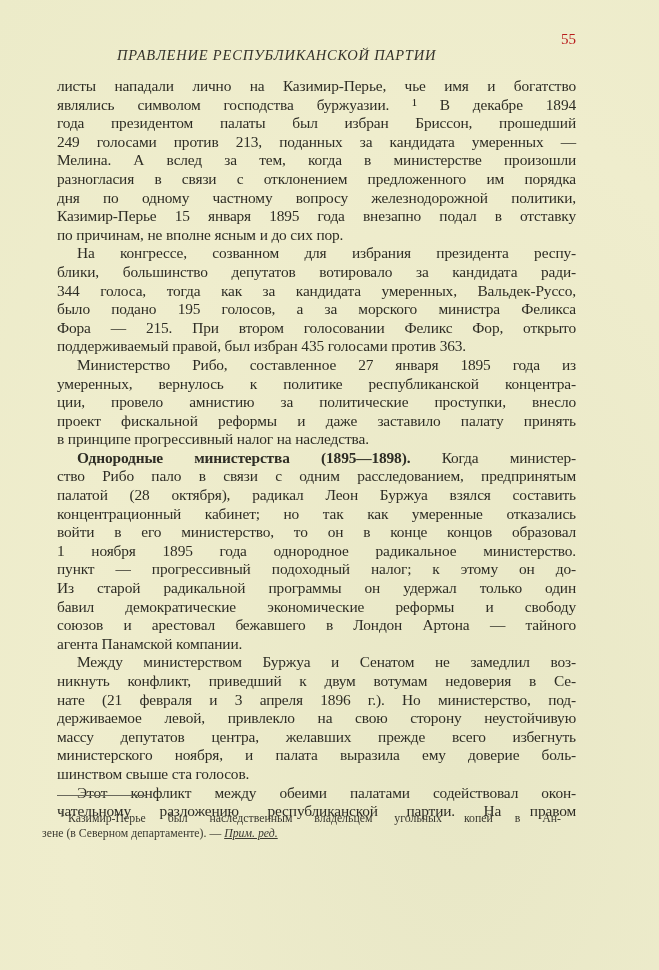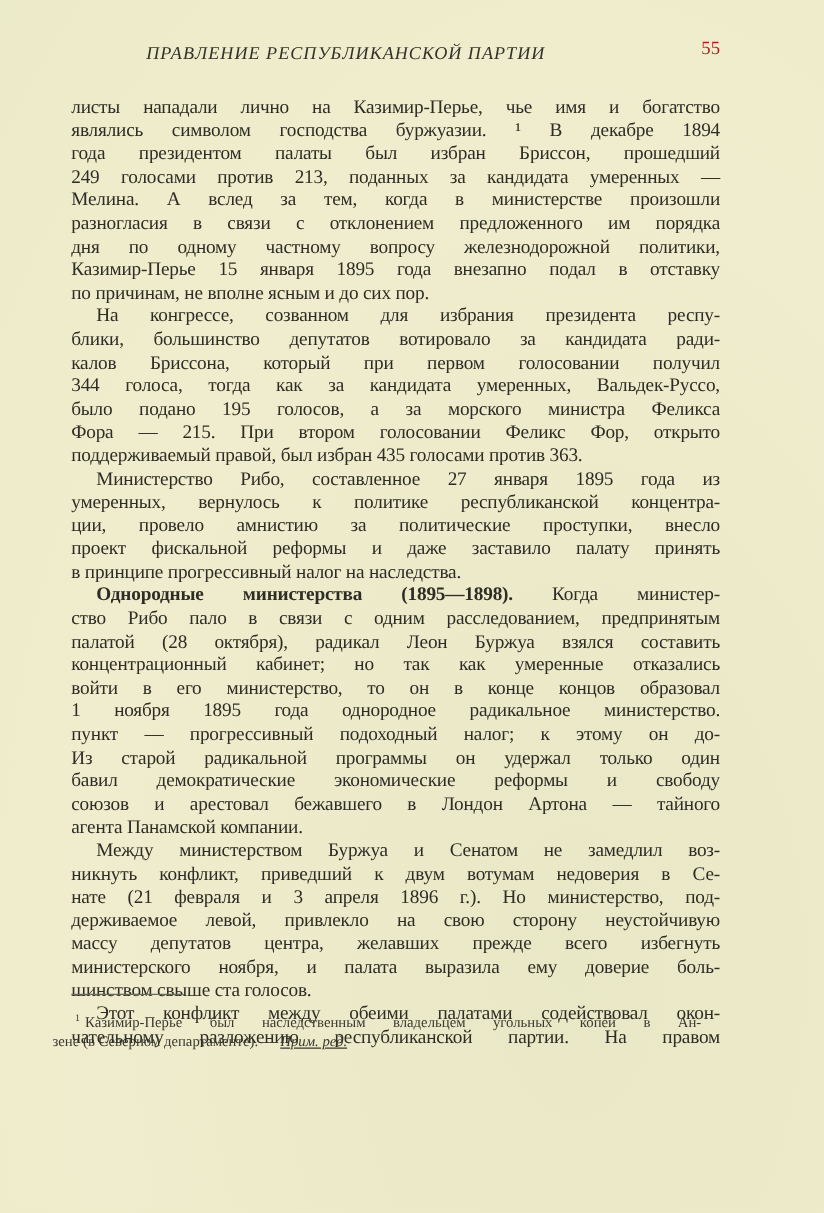--- a/index.html
+++ b/index.html
@@ -9,21 +9,21 @@
     background-image: radial-gradient(ellipse at 70% 80%, #e8e7c6 0%, #efedcd 60%, #ecebc9 100%);
     position: relative;
     font-family: "Liberation Serif", "DejaVu Serif", serif;
     color: #2b2a22;
   }
   .page { position: absolute; left: 0; top: 0; width: 659px; height: 970px; }
   .running-head {
     position: absolute; top: 31px; left: 57px; width: 519px; height: 20px;
   }
   .running-title {
-    position: absolute; left: 60px; top: 4px;
+    position: absolute; left: 60px; top: 16px;
     font-style: italic; font-size: 14.5px; letter-spacing: 0.8px;
     color: #33322a;
   }
   .page-number {
     position: absolute; right: 0; top: 0; font-size: 15px; color: #b91c1c;
   }
   .body-text {
     position: absolute; left: 57px; top: 77px; width: 519px;
     font-size: 15.4px; line-height: 18.6px;
     text-align: justify;
@@ -66,21 +66,20 @@
       <span class="line">Мелина. А вслед за тем, когда в министерстве произошли</span>
       <span class="line">разногласия в связи с отклонением предложенного им порядка</span>
       <span class="line">дня по одному частному вопросу железнодорожной политики,</span>
       <span class="line">Казимир-Перье 15 января 1895 года внезапно подал в отставку</span>
       <span class="line last">по причинам, не вполне ясным и до сих пор.</span>
     </p>
 
     <p>
       <span class="line" style="padding-left:20px">На конгрессе, созванном для избрания президента респу-</span>
       <span class="line">блики, большинство депутатов вотировало за кандидата ради-</span>
-      <span class="line">калов Бриссона, который при первом голосовании получил</span>
       <span class="line">344 голоса, тогда как за кандидата умеренных, Вальдек-Руссо,</span>
       <span class="line">было подано 195 голосов, а за морского министра Феликса</span>
       <span class="line">Фора — 215. При втором голосовании Феликс Фор, открыто</span>
       <span class="line last">поддерживаемый правой, был избран 435 голосами против 363.</span>
     </p>
 
     <p>
       <span class="line" style="padding-left:20px">Министерство Рибо, составленное 27 января 1895 года из</span>
       <span class="line">умеренных, вернулось к политике республиканской концентра-</span>
       <span class="line">ции, провело амнистию за политические проступки, внесло</span>

